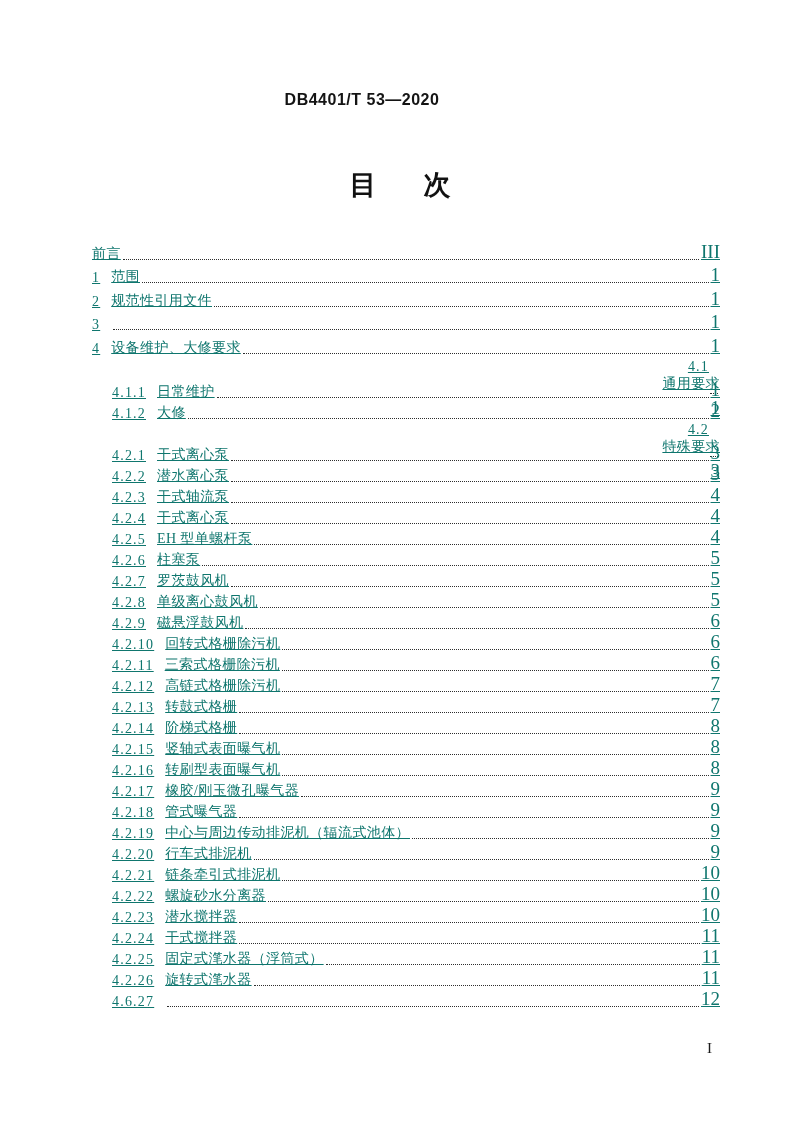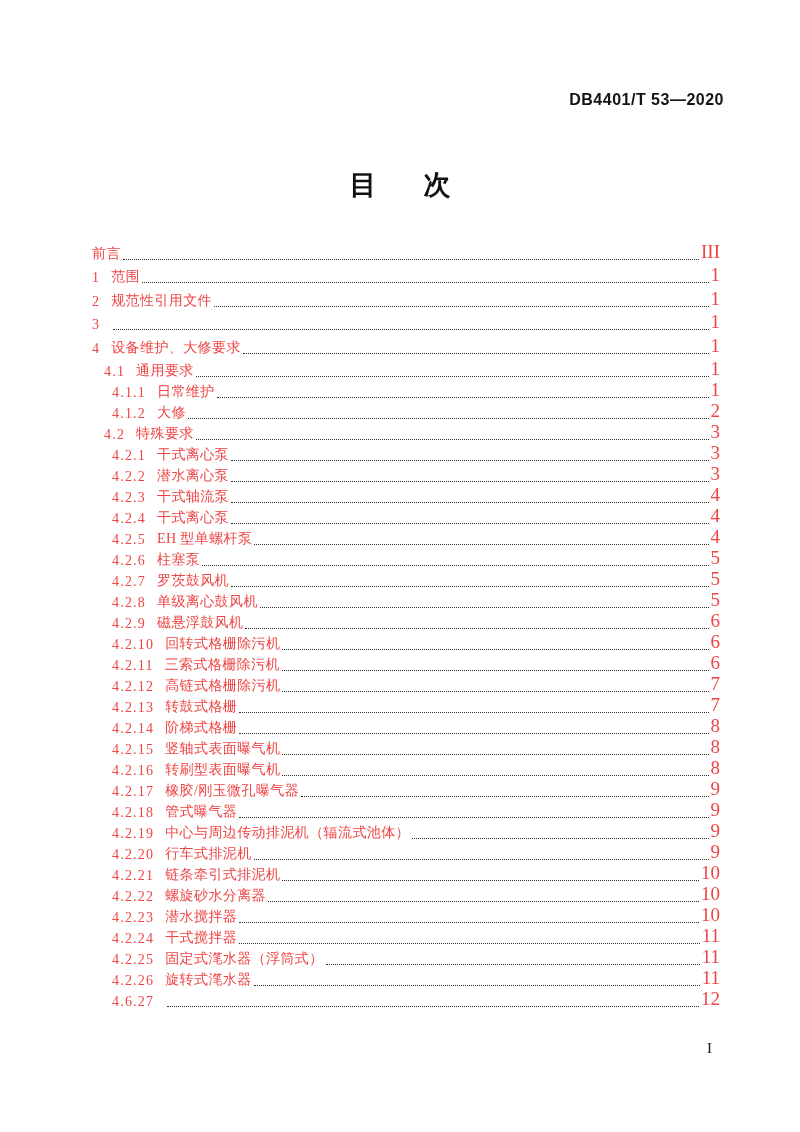--- a/index.html
+++ b/index.html
@@ -10,21 +10,21 @@
     background: #ffffff;
     overflow: hidden;
     color: #1c1c1c;
     font-family: "Liberation Serif", "DejaVu Serif", serif;
   }
   .doc-header {
     position: absolute;
     top: 91px;
     left: 0;
     right: 76px;
-    text-align: right;
+    text-align: center;
     font-family: "Liberation Sans", "DejaVu Sans", sans-serif;
     font-size: 16px;
     font-weight: bold;
     letter-spacing: 0.5px;
     color: #141414;
   }
   .doc-title {
     position: absolute;
     top: 167px;
     left: 0;
@@ -41,24 +41,25 @@
     position: absolute;
     left: 92px;
     right: 80px;
     top: 239px;
   }
   .toc-row {
     display: flex;
     align-items: flex-end;
     height: 21px;
     font-size: 14px;
-    color: #ef4444;
+    color: #0f766e;
+    text-decoration: underline;
   }
   .toc-row.lv1 { margin-top: 2.5px; margin-bottom: 2.5px; }
-  .toc-row.lv2 { margin-left: 12px; }
+  .toc-row.lv2 { margin-left: 1px; flex-direction: column; }
   .toc-row.lv3 { margin-left: 20px; }
   .toc-num { letter-spacing: 1.2px; margin-right: 11px; white-space: nowrap; }
   .toc-num:empty { display: none; margin-right: 0; }
   .toc-label { letter-spacing: 0.4px; white-space: nowrap; }
   .toc-dots {
     flex: 1 1 auto;
     min-width: 8px;
     height: 0;
     border-bottom: 1.9px dotted #2e2e2e;
     margin: 0 2px 3px 2px;

